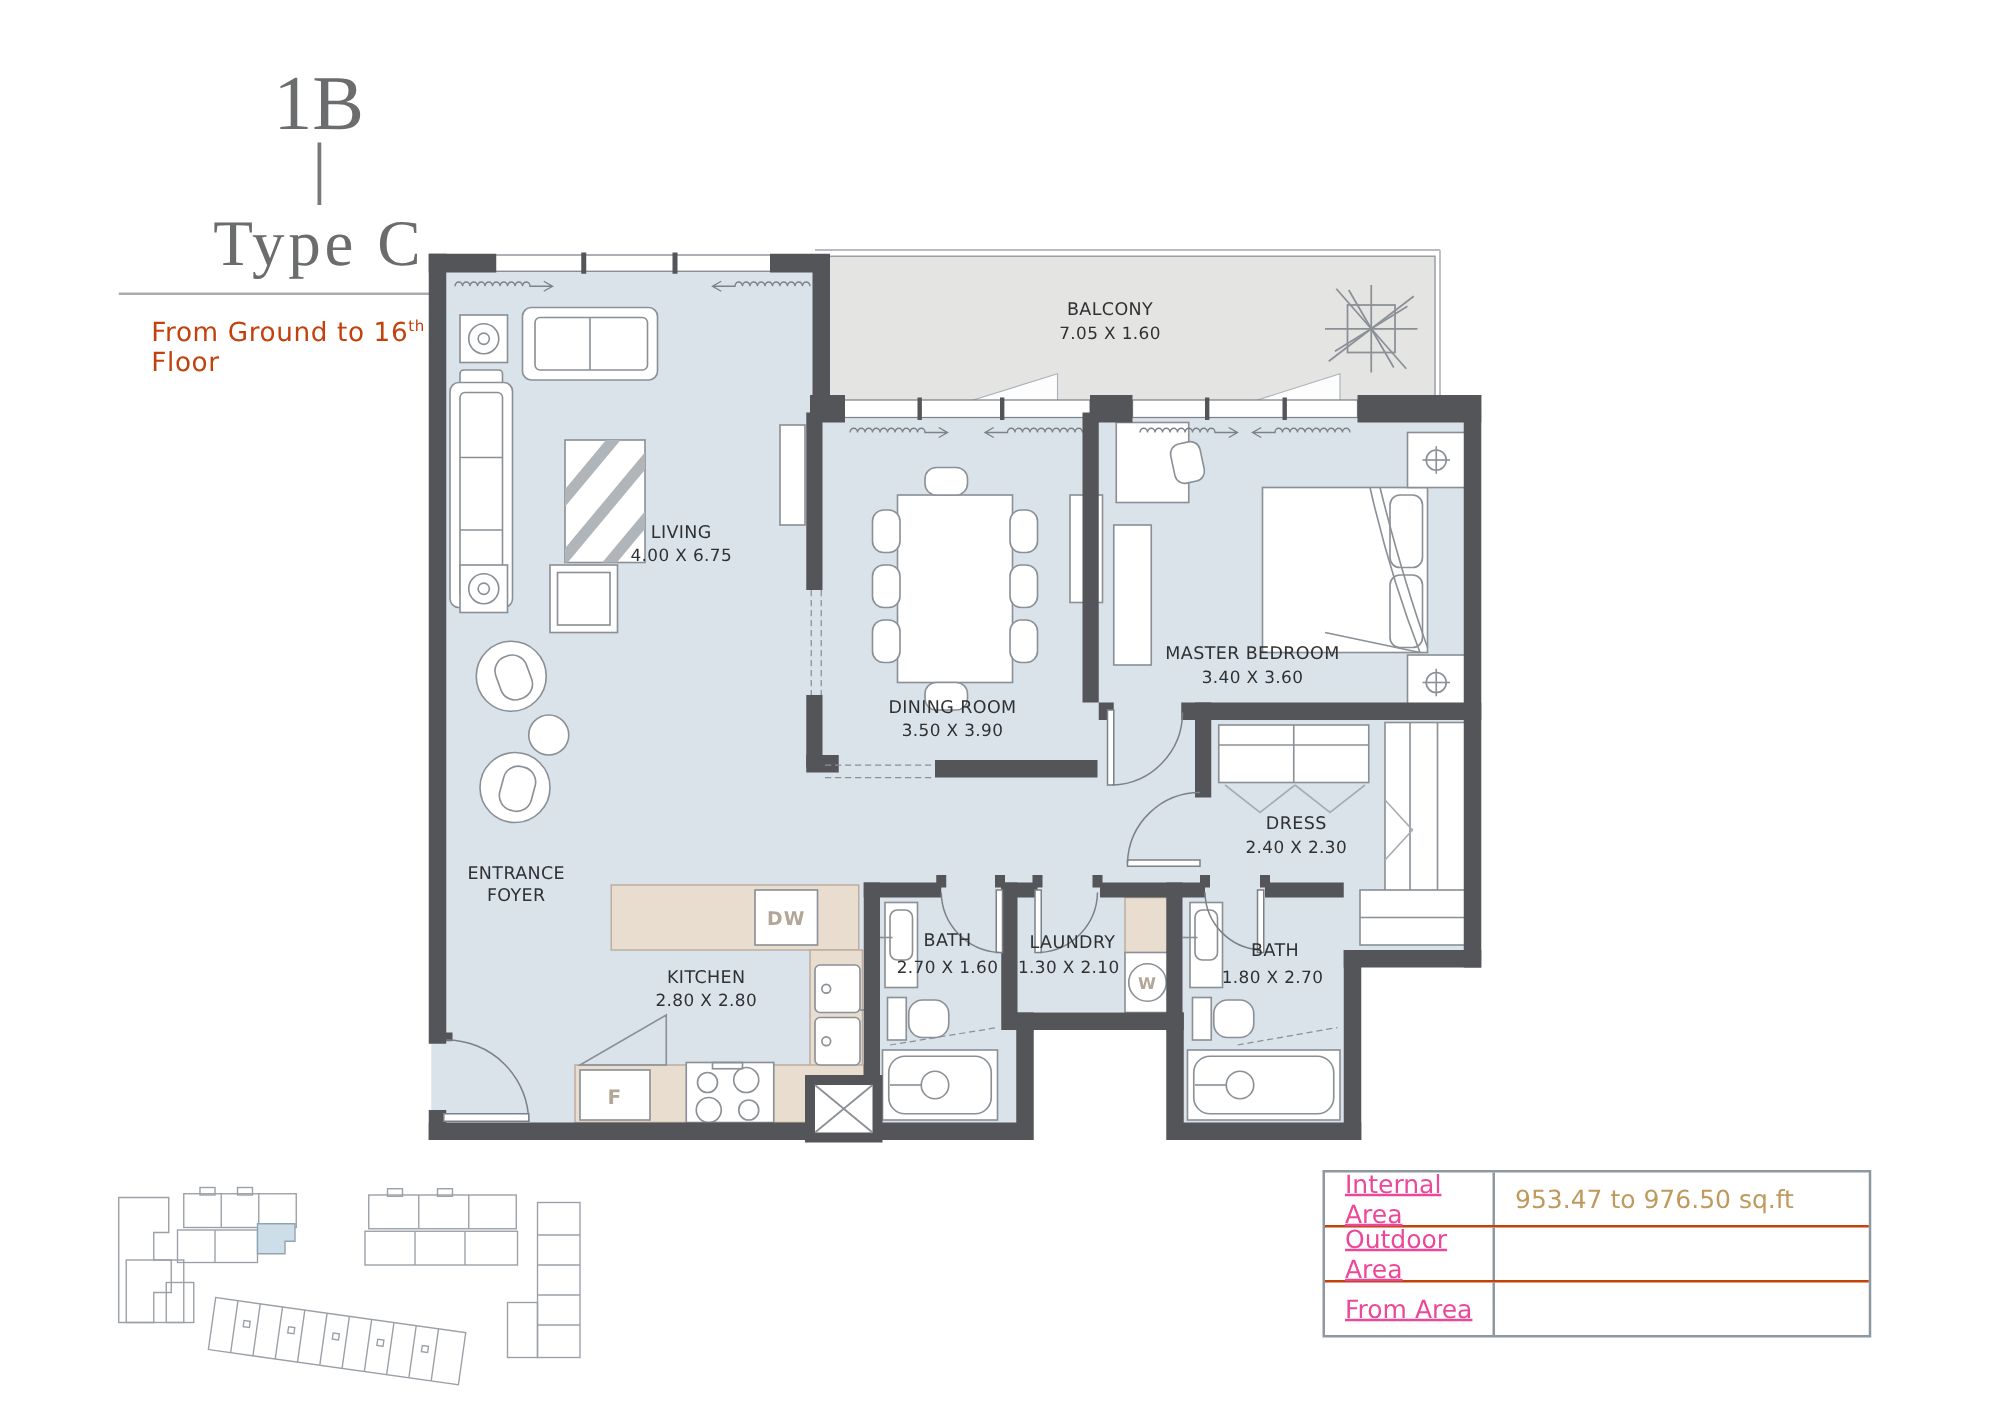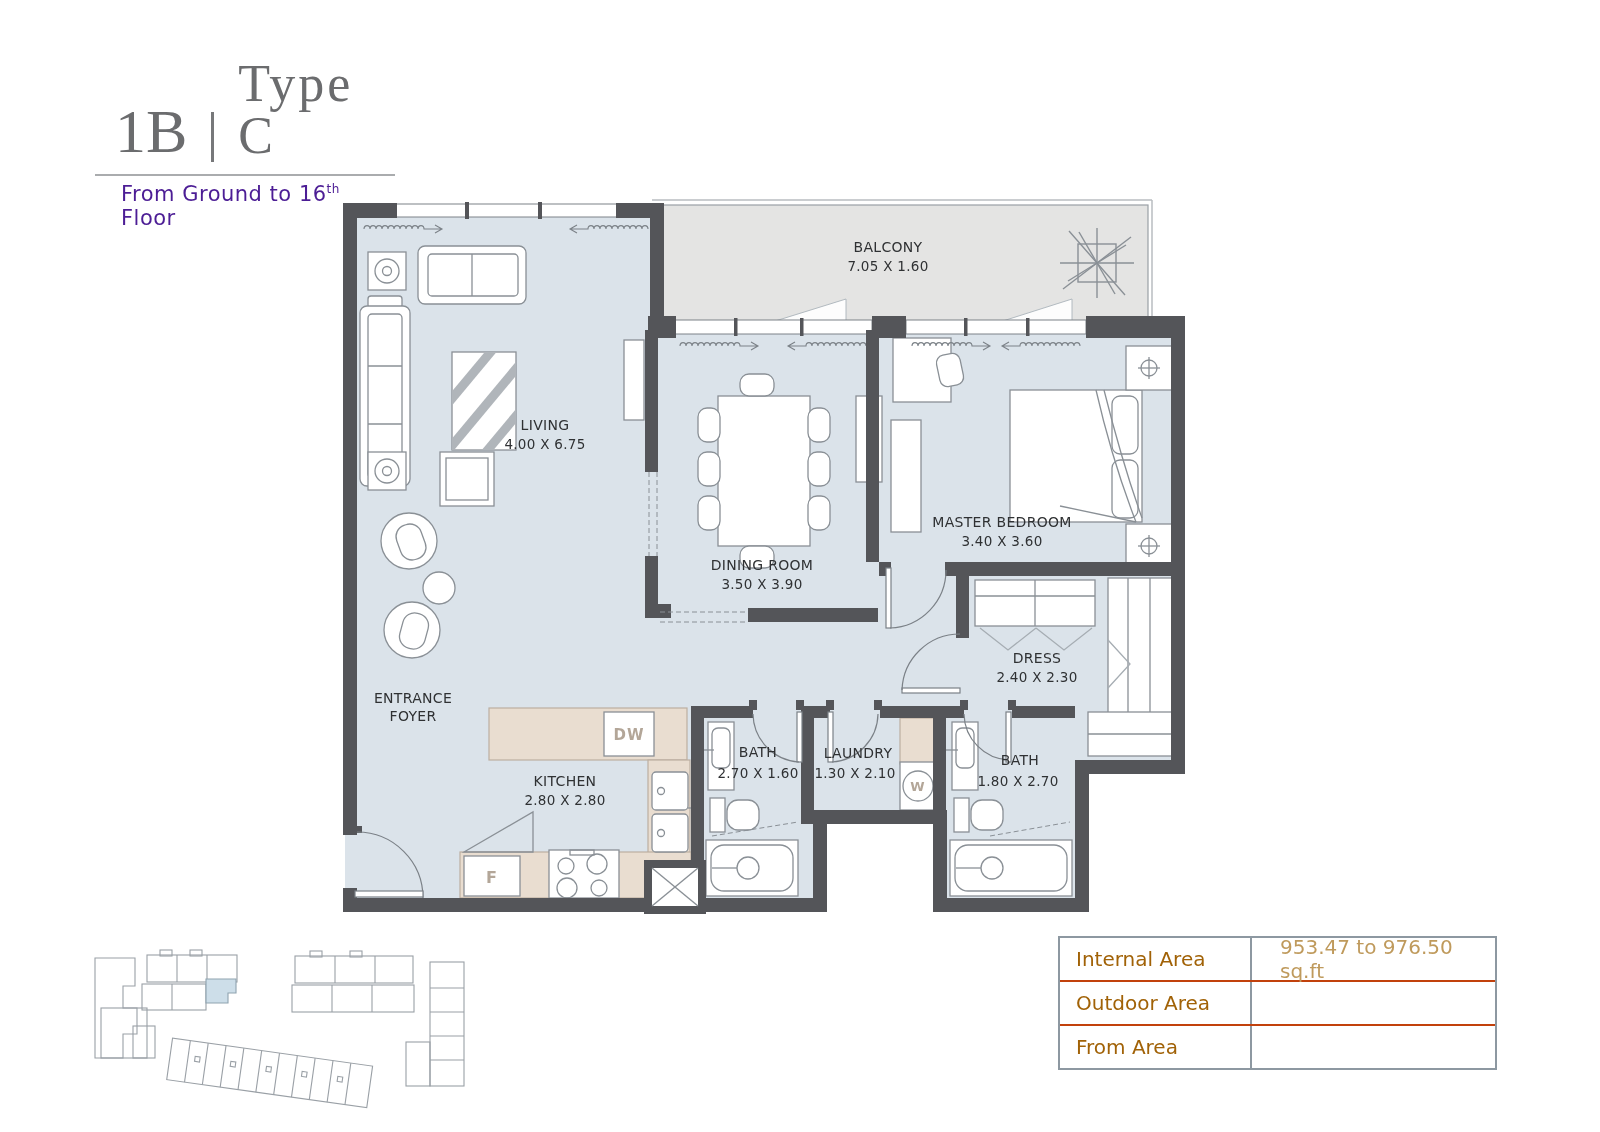--- a/index.html
+++ b/index.html
@@ -1,40 +1,40 @@
 <!DOCTYPE html>
 <html><head>
 <meta charset="utf-8">
 <style>
   html,body{margin:0;padding:0;background:#ffffff;}
   .page{position:relative;width:1600px;height:1132px;background:#fff;overflow:hidden;
         font-family:"DejaVu Sans",sans-serif;}
   
   .header{position:absolute;left:95px;top:52px;width:300px;}
-  .title-row{display:flex;align-items:flex-end;padding-left:20px;}
+  .title-row{display:flex;align-items:center;padding-left:20px;flex-direction:column;}
   .unit-code{font-family:"Liberation Serif",serif;font-size:62px;color:#6b6c6e;line-height:1;}
   .title-divider{width:3px;height:50px;background:#77787a;margin:0 24px;}
   .unit-type{font-family:"Liberation Serif",serif;font-size:52px;color:#6b6c6e;letter-spacing:3px;
              padding-top:6px;line-height:1;}
   .title-rule{border:none;border-top:2px solid #aaacae;margin:12px 0 0 0;width:300px;}
-  .subtitle{margin-top:6px;padding-left:26px;font-size:21px;color:#4c1d95;letter-spacing:0.5px;}
+  .subtitle{margin-top:18px;padding-left:26px;font-size:21px;color:#c2410c;letter-spacing:0.5px;}
   .subtitle sup{font-size:12px;}
   
   svg.plan{position:absolute;left:0;top:0;}
   .room-label{font-family:"DejaVu Sans",sans-serif;font-size:14px;fill:#2f3133;text-anchor:middle;letter-spacing:0.3px;}
   .room-dims{font-family:"DejaVu Sans",sans-serif;font-size:13.5px;fill:#2f3133;text-anchor:middle;letter-spacing:0.3px;}
   .appl{font-family:"DejaVu Sans",sans-serif;font-weight:bold;fill:#b3a698;text-anchor:middle;letter-spacing:1px;}
   
   .area-table{position:absolute;left:1058px;top:936px;width:439px;border:2px solid #8d98a1;
               box-sizing:border-box;background:#fff;}
   .at-row{display:flex;height:42px;border-top:2px solid #c2410c;}
   .at-row:first-child{border-top:none;}
-  .at-label{width:192px;border-right:2px solid #8d98a1;display:flex;align-items:center;
-            padding-left:16px;font-size:20px;color:#a16207;box-sizing:border-box;}
-  .at-value{flex:1;display:flex;align-items:center;padding-left:28px;font-size:20px;color:#bf9a5c;}
+  .at-label{width:136px;border-right:2px solid #8d98a1;display:flex;align-items:center;
+            padding-left:16px;font-size:20px;color:#ec4899;box-sizing:border-box;text-decoration:underline;}
+  .at-value{flex:1;display:flex;align-items:center;padding-left:16px;font-size:20px;color:#bf9a5c;}
 </style>
 </head>
 <body>
 
 <div class="page">
 
   <div class="header">
     <div class="title-row">
       <span class="unit-code">1B</span>
       <span class="title-divider"></span>

